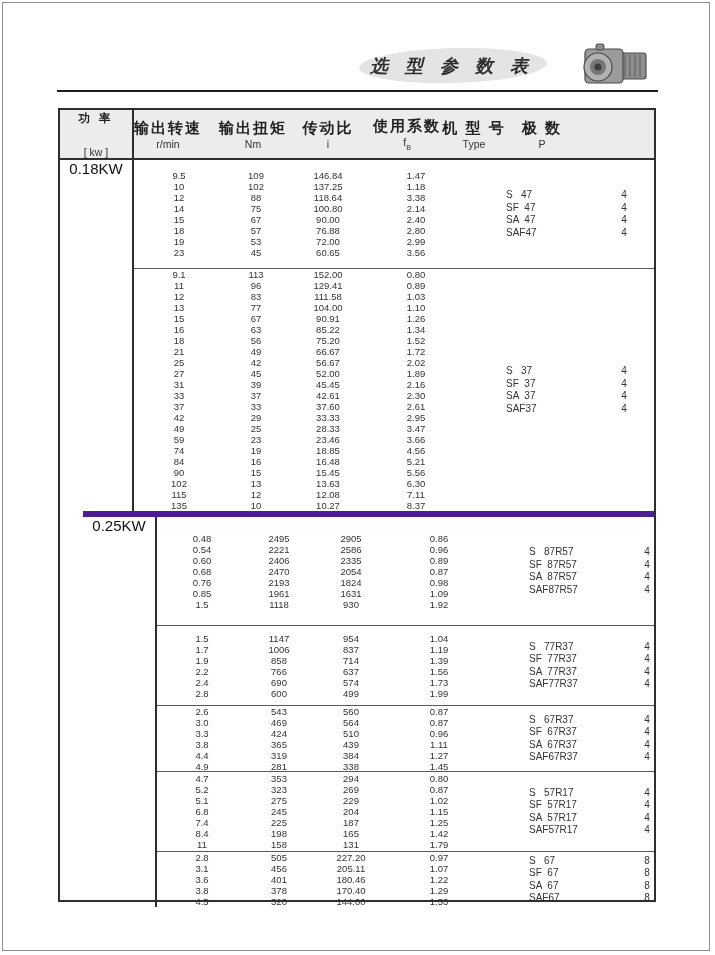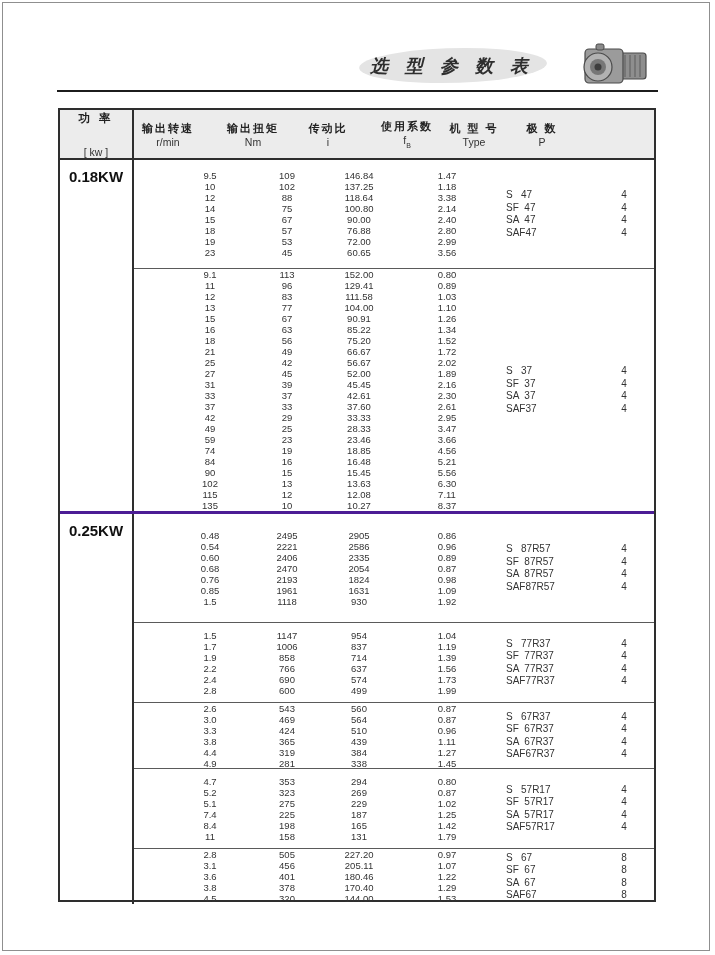--- a/index.html
+++ b/index.html
@@ -17,38 +17,38 @@
     font-style:italic;font-weight:bold;font-size:18px;letter-spacing:6px;
     color:#2e2e2e;white-space:pre;}
   .header-rule{position:absolute;left:57px;top:90px;width:601px;height:2px;background:#1c1c1c;}
   .motor-img{position:absolute;left:576px;top:40px;}
   
   .ptable{position:absolute;left:58px;top:108px;width:598px;height:794px;
     border:2px solid #2e2e2e;box-sizing:border-box;display:flex;flex-direction:column;}
   .thead{flex:0 0 48px;background:#ececec;border-bottom:2px solid #2e2e2e;
     position:relative;box-sizing:content-box;}
   .th{position:absolute;top:50%;transform:translate(-50%,-50%);text-align:center;}
-  .th .zh{display:block;font-size:11px;font-weight:bold;letter-spacing:2px;color:#222;}
+  .th .zh{display:block;font-size:15px;font-weight:bold;letter-spacing:2px;color:#222;}
   .th .un{display:block;font-size:10.5px;font-weight:normal;letter-spacing:0;color:#333;}
   .th-power{position:absolute;left:0;top:0;width:74px;height:100%;
     border-right:2px solid #2e2e2e;box-sizing:border-box;
     display:flex;flex-direction:column;align-items:center;justify-content:center;}
   .th-power .zh{font-size:11.5px;font-weight:bold;letter-spacing:3px;color:#222;margin-bottom:20px;}
   .th-power .un{font-size:10.5px;color:#333;}
   .th-speed{left:108px}.th-torque{left:193px}.th-ratio{left:268px}
   .th-factor{left:347px}.th-type{left:414px}.th-poles{left:482px}
   .th sub{font-size:7px;}
   .tbody{flex:1;display:flex;flex-direction:column;}
   .section{display:flex;box-sizing:border-box;}
-  .section.s2{border-top:3px solid #4c1d95;flex:1;}
+  .section.s2{border-top:6px solid #4c1d95;flex:1;margin-left:23px;}
   .power-cell{flex:0 0 74px;border-right:2px solid #2e2e2e;box-sizing:border-box;
-    text-align:center;padding-top:8px;font-weight:bold;font-size:15px;color:#101010;}
+    text-align:center;padding-top:0;font-weight:normal;font-size:15px;color:#101010;}
   .groups{flex:1;display:flex;flex-direction:column;}
   .group{position:relative;box-sizing:border-box;display:flex;flex-direction:column;
-    justify-content:center;overflow:hidden;padding-left:31px;}
+    justify-content:center;overflow:hidden;}
   .group.sep{border-top:1.5px solid #5a5a5a;}
   .group.fill{flex:1;}
   .drow{display:flex;height:11px;line-height:11px;font-size:9.5px;color:#333;flex:0 0 auto;}
   .drow span{display:block;text-align:center;}
   .c-speed{width:90px}.c-torque{width:64px}.c-ratio{width:80px}.c-factor{width:96px}
   .types{position:absolute;left:372px;top:50%;transform:translateY(-50%);}
   .trow{position:relative;height:12.5px;line-height:12.5px;font-size:10px;
     white-space:pre;color:#333;width:145px;}
   .trow .pv{position:absolute;left:104px;top:0;width:28px;text-align:center;white-space:normal;}
 </style>
@@ -461,20 +461,26 @@
               <span class="c-ratio">269</span>
               <span class="c-factor">0.87</span>
             </div>
             <div class="drow">
               <span class="c-speed">5.1</span>
               <span class="c-torque">275</span>
               <span class="c-ratio">229</span>
               <span class="c-factor">1.02</span>
             </div>
             <div class="drow">
+              <span class="c-speed">6.8</span>
+              <span class="c-torque">245</span>
+              <span class="c-ratio">204</span>
+              <span class="c-factor">1.15</span>
+            </div>
+            <div class="drow">
               <span class="c-speed">7.4</span>
               <span class="c-torque">225</span>
               <span class="c-ratio">187</span>
               <span class="c-factor">1.25</span>
             </div>
             <div class="drow">
               <span class="c-speed">8.4</span>
               <span class="c-torque">198</span>
               <span class="c-ratio">165</span>
               <span class="c-factor">1.42</span>

